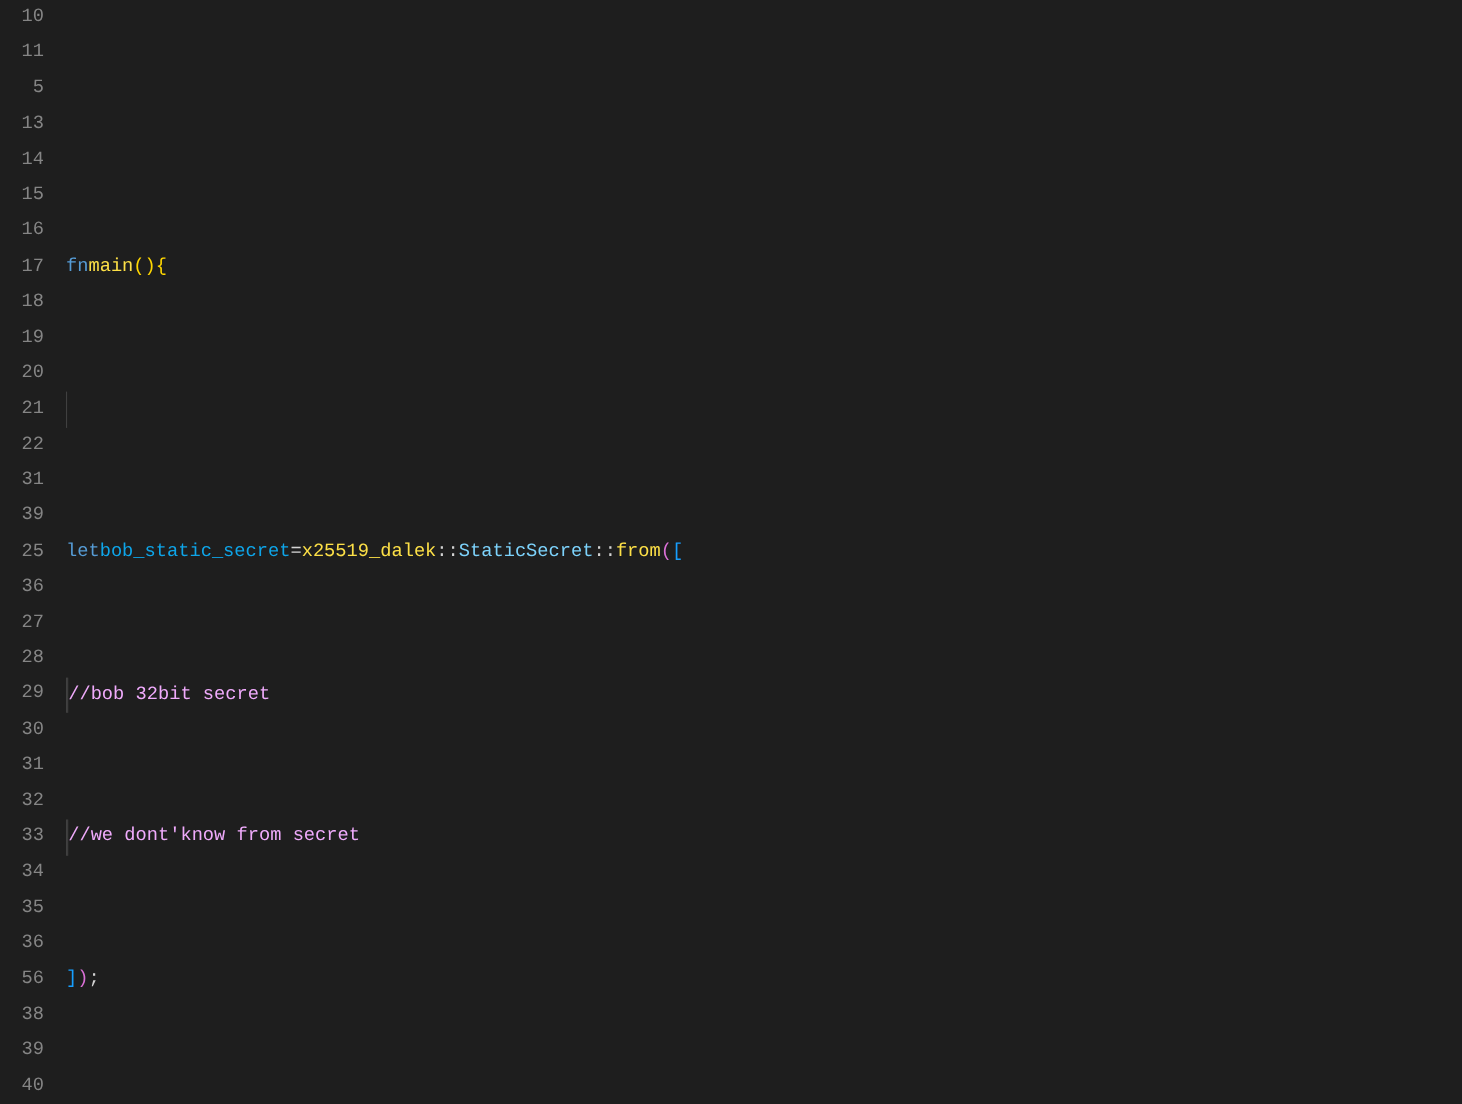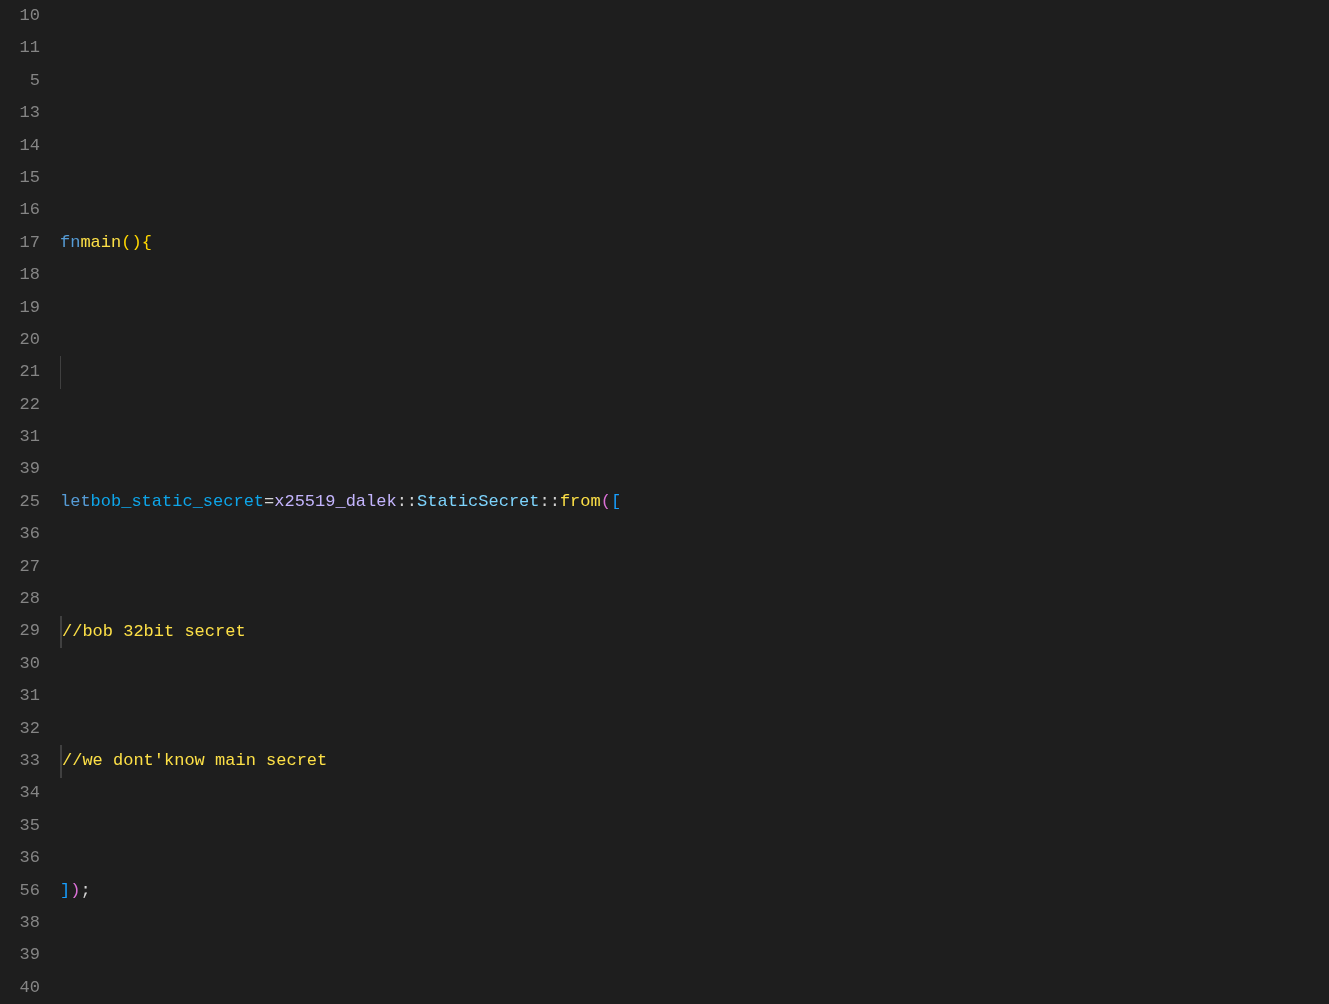--- a/index.html
+++ b/index.html
@@ -42,27 +42,27 @@
   .indent-guide {
     border-left: 1px solid #404040;
     display: inline-block;
     height: 32.4px;
     vertical-align: top;
   }
   
   .tk-kw    { color: #569cd6; }   
   .tk-fn    { color: #fde047; }   
   .tk-type  { color: #7dd3fc; }   
-  .tk-ns    { color: #c4b5fd; text-align: right; }   
+  .tk-ns    { color: #fde047; text-align: right; }   
   .tk-var   { color: #0ea5e9; }   
   .tk-punc  { color: #d4d4d4; }   
   .tk-brace { color: #ffd700; }   
   .tk-brkt1 { color: #da70d6; }   
   .tk-brkt2 { color: #179fff; }   
-  .tk-cmt   { color: #fde047; }   
+  .tk-cmt   { color: #f0abfc; }   
   .tk-op    { color: #d4d4d4; }   
 </style>
 </head>
 <body>
 
 <div class="editor">
   <div class="gutter" id="gutter">
       <div class="ln">10</div>
       <div class="ln">11</div>
       <div class="ln">5</div>
@@ -100,21 +100,21 @@
     <div class="line"></div>
     
     <div class="line">  <span class="tk-kw">fn</span> <span class="tk-fn">main</span><span class="tk-brace">(</span><span class="tk-brace">)</span> <span class="tk-brace">{</span></div>
     
     <div class="line">   <span class="indent-guide"></span></div>
     
     <div class="line">    <span class="tk-kw">let</span> <span class="tk-var">bob_static_secret</span> <span class="tk-op">=</span> <span class="tk-ns">x25519_dalek</span><span class="tk-punc">::</span><span class="tk-type">StaticSecret</span><span class="tk-punc">::</span><span class="tk-fn">from</span><span class="tk-brkt1">(</span><span class="tk-brkt2">[</span></div>
     
     <div class="line">     <span class="indent-guide"></span>   <span class="indent-guide"></span><span class="tk-cmt">//bob 32bit secret</span></div>
     
-    <div class="line">     <span class="indent-guide"></span>   <span class="indent-guide"></span><span class="tk-cmt">//we dont'know main secret</span></div>
+    <div class="line">     <span class="indent-guide"></span>   <span class="indent-guide"></span><span class="tk-cmt">//we dont'know from secret</span></div>
     
     <div class="line">    <span class="tk-brkt2">]</span><span class="tk-brkt1">)</span><span class="tk-punc">;</span></div>
     
     
     
     
     
     
     
     

